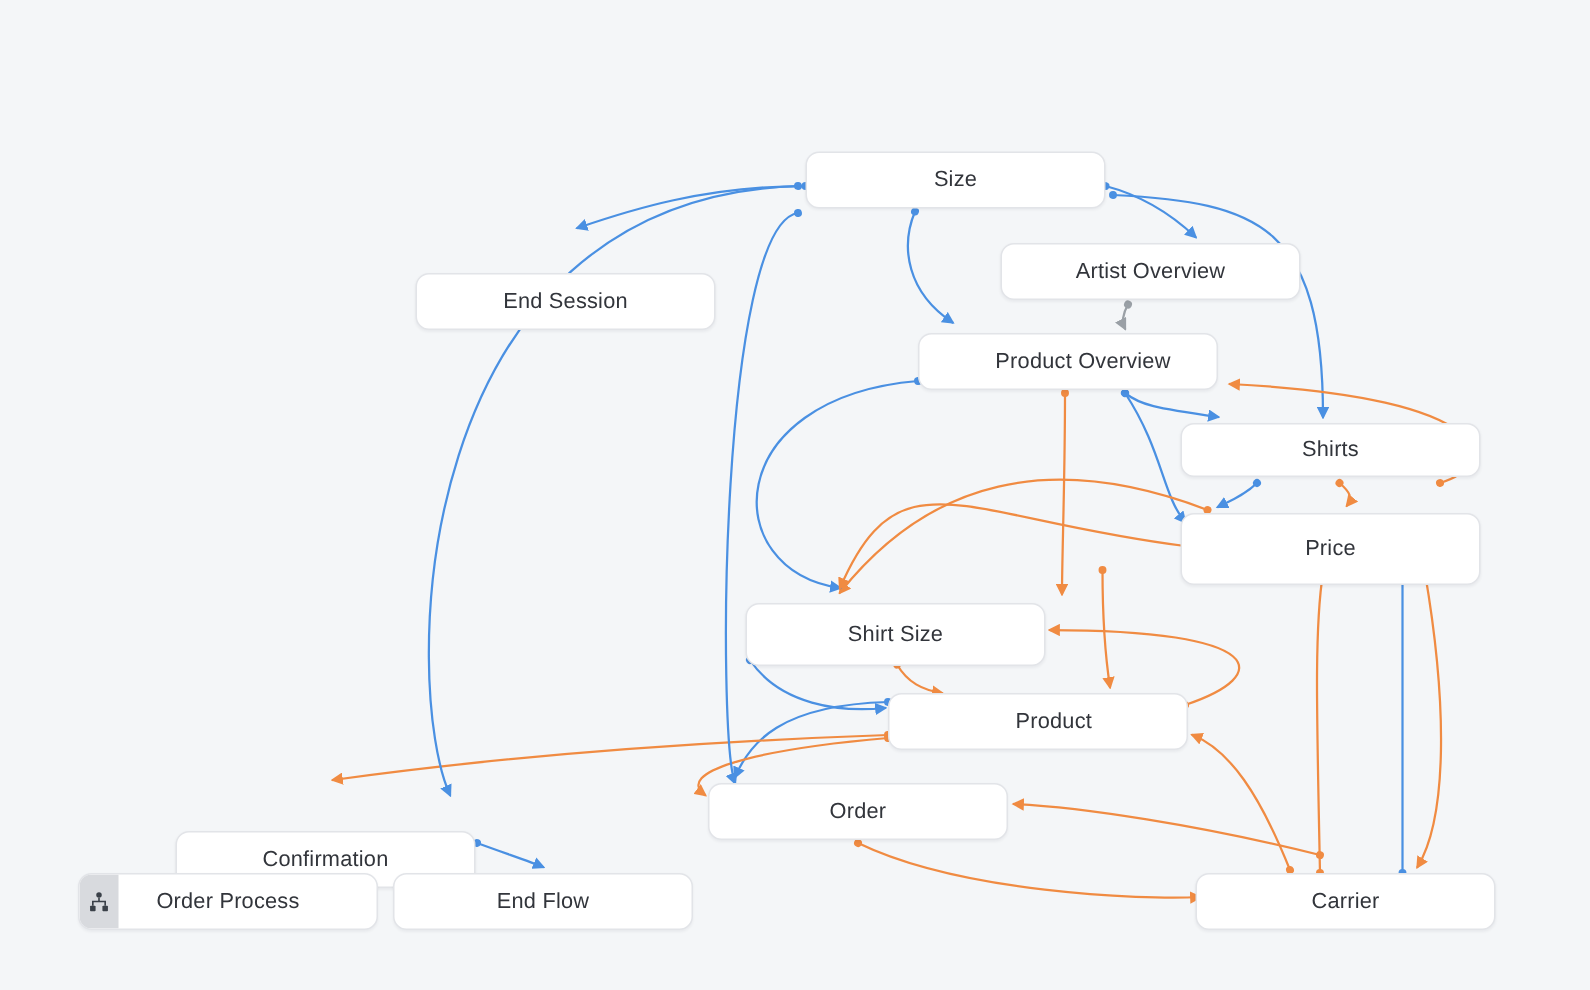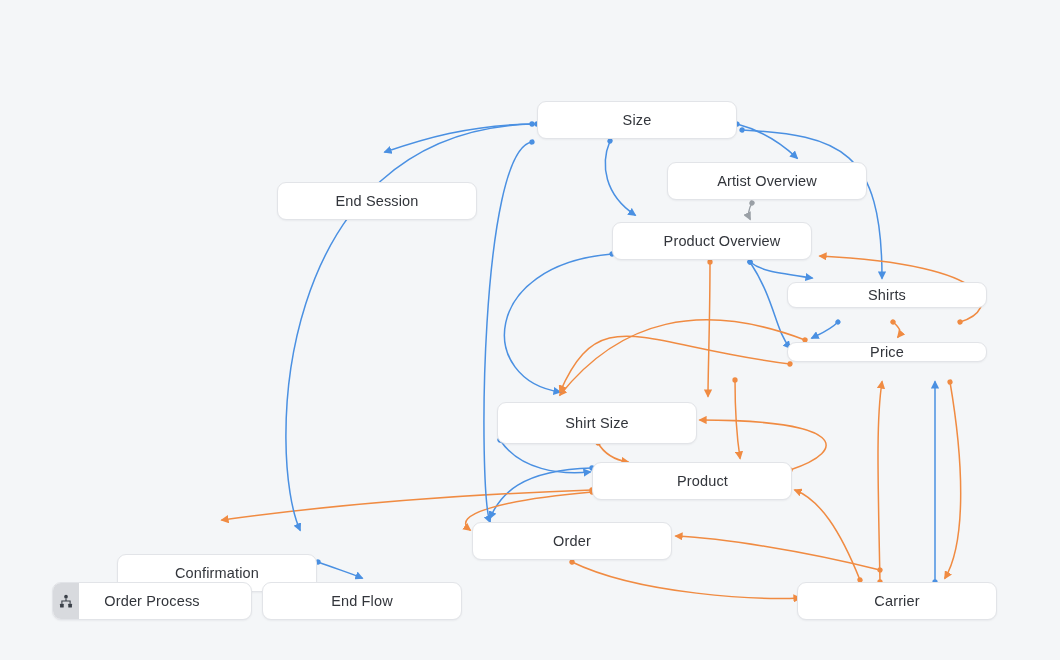--- a/index.html
+++ b/index.html
@@ -131,24 +131,24 @@
       </div>
       <div class="node" style="left: 277px; top: 162px; width: 200px; height: 38px; margin-top: 20px;">
         <div class="node-label">End Session</div>
       </div>
       <div class="node" style="left: 667px; top: 162px; width: 200px; height: 38px;">
         <div class="node-label">Artist Overview</div>
       </div>
       <div class="node" style="left: 612px; top: 222px; width: 200px; height: 38px; padding-left: 20px;">
         <div class="node-label">Product Overview</div>
       </div>
-      <div class="node" style="left: 787px; top: 282px; width: 200px; height: 26px;">
+      <div class="node" style="left: 787px; top: 282px; width: 200px; height: 36px;">
         <div class="node-label">Shirts</div>
       </div>
-      <div class="node" style="left: 787px; top: 342px; width: 200px; height: 20px;">
+      <div class="node" style="left: 787px; top: 342px; width: 200px; height: 48px;">
         <div class="node-label">Price</div>
       </div>
       <div class="node" style="left: 497px; top: 402px; width: 200px; height: 42px;">
         <div class="node-label">Shirt Size</div>
       </div>
       <div class="node" style="left: 592px; top: 462px; width: 200px; height: 38px; padding-left: 21px;">
         <div class="node-label">Product</div>
       </div>
       <div class="node" style="left: 472px; top: 522px; width: 200px; height: 38px;">
         <div class="node-label">Order</div>

